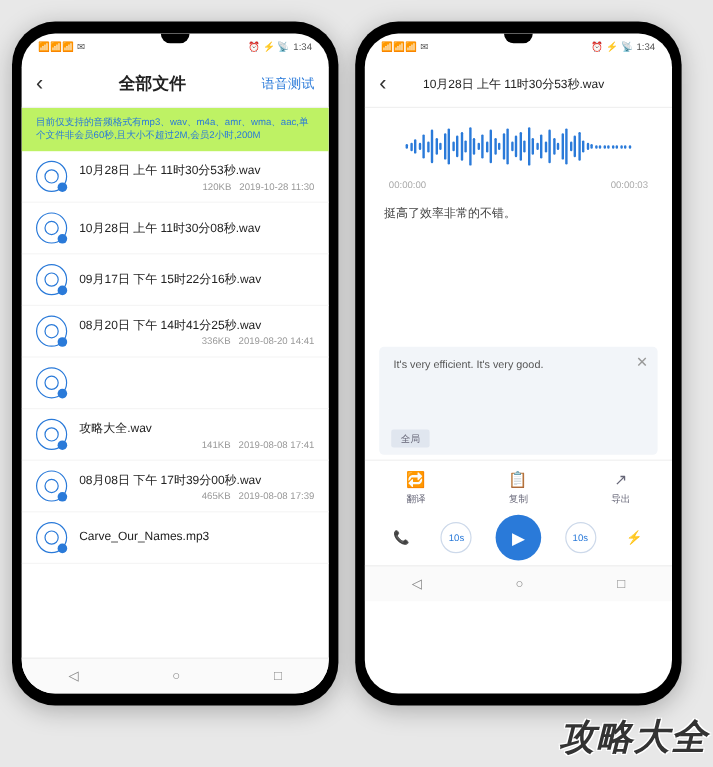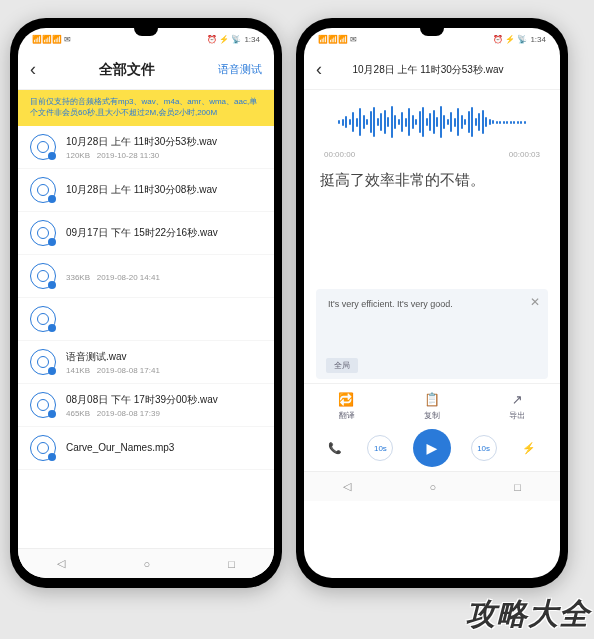--- a/index.html
+++ b/index.html
@@ -60,21 +60,21 @@
     border-bottom: 1px solid #f0f0f0;
   }
   .appbar .back { font-size: 18px; color: #333; }
   .appbar .title { flex: 1; text-align: center; font-size: 14px; font-weight: 600; color: #222; }
   .appbar .action { font-size: 11px; color: #2a7ad9; }
   .hint {
     font-size: 8px;
     color: #2a7ad9;
     padding: 6px 12px 8px;
     line-height: 1.4;
-    background:#fde047;
+    background:#bef264;
   }
   .list { flex: 1; overflow: hidden; }
   .item {
     display: flex;
     align-items: center;
     gap: 10px;
     padding: 8px 12px;
     border-bottom: 1px solid #f5f5f5;
   }
   .item .icon {
@@ -92,21 +92,21 @@
   }
   .item .icon::after{
     content:"";
     position:absolute;
     right:-1px;bottom:-1px;
     width:8px;height:8px;border-radius:50%;
     background:#2a7ad9;
   }
   .item .meta { flex:1; min-width:0; }
   .item .name { font-size: 10px; color:#222; font-weight:500; white-space:nowrap; overflow:hidden; text-overflow:ellipsis;}
-  .item .sub { font-size: 8px; color:#999; margin-top:2px; }
+  .item .sub { font-size: 8px; color:#999; margin-top:2px;text-align:right; }
   .navbar {
     height: 30px;
     display:flex;
     justify-content:space-around;
     align-items:center;
     border-top:1px solid #eee;
     background:#fafafa;
   }
   .navbar span { font-size:11px; color:#888; }
 
@@ -125,21 +125,21 @@
     background:#2a7ad9;
     border-radius:1px;
   }
   .timebar {
     display:flex; justify-content:space-between;
     font-size:8px; color:#aaa;
     padding: 0 20px 6px;
   }
   .transcript {
     padding: 6px 16px;
-    font-size:15px;
+    font-size:10px;
     color:#444;
     min-height: 120px;
   }
   .translation-box {
     margin: 4px 12px;
     background:#f2f5f9;
     border-radius:4px;
     padding:10px 12px 30px;
     font-size:9px;
     color:#555;
@@ -232,30 +232,31 @@
           </div>
           <div class="item">
             <div class="icon"></div>
             <div class="meta">
               <div class="name">09月17日 下午 15时22分16秒.wav</div>
             </div>
           </div>
           <div class="item">
             <div class="icon"></div>
             <div class="meta">
+              <div class="name">08月20日 下午 14时41分25秒.wav</div>
               <div class="sub">336KB&nbsp;&nbsp;&nbsp;2019-08-20 14:41</div>
             </div>
           </div>
           <div class="item">
             <div class="icon"></div>
           </div>
           <div class="item">
             <div class="icon"></div>
             <div class="meta">
-              <div class="name">语音测试.wav</div>
+              <div class="name">攻略大全.wav</div>
               <div class="sub">141KB&nbsp;&nbsp;&nbsp;2019-08-08 17:41</div>
             </div>
           </div>
           <div class="item">
             <div class="icon"></div>
             <div class="meta">
               <div class="name">08月08日 下午 17时39分00秒.wav</div>
               <div class="sub">465KB&nbsp;&nbsp;&nbsp;2019-08-08 17:39</div>
             </div>
           </div>

